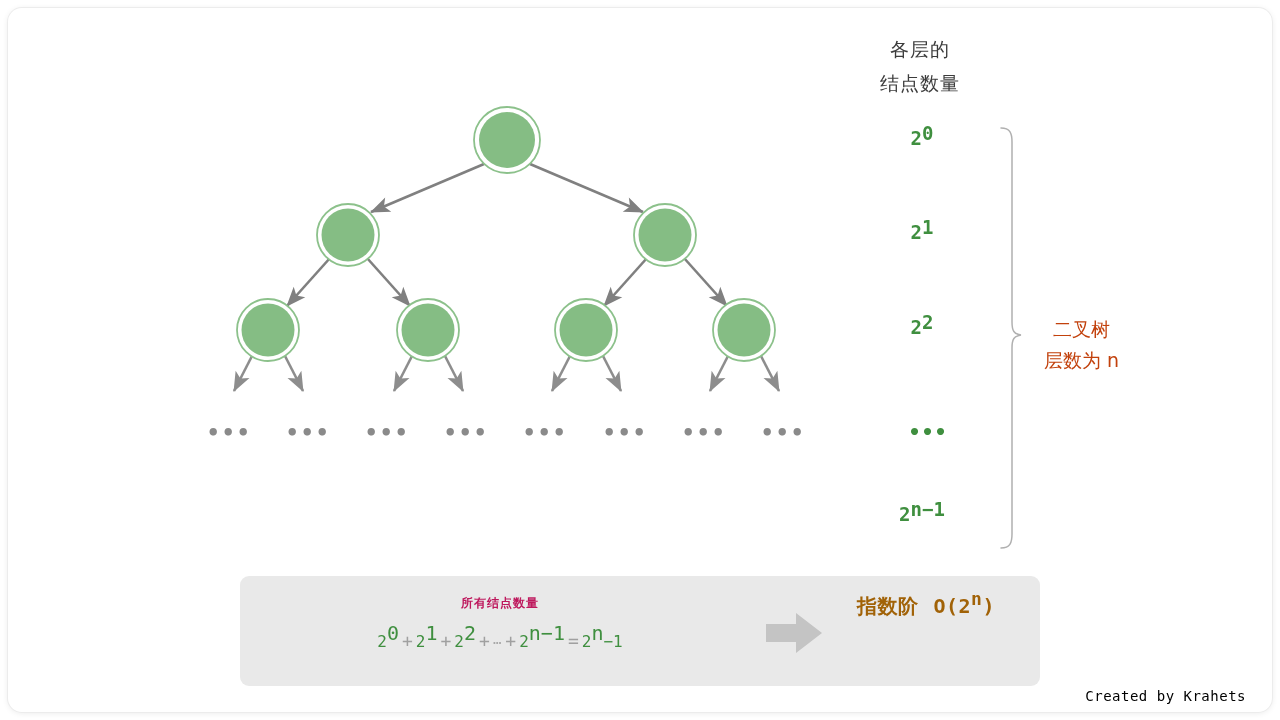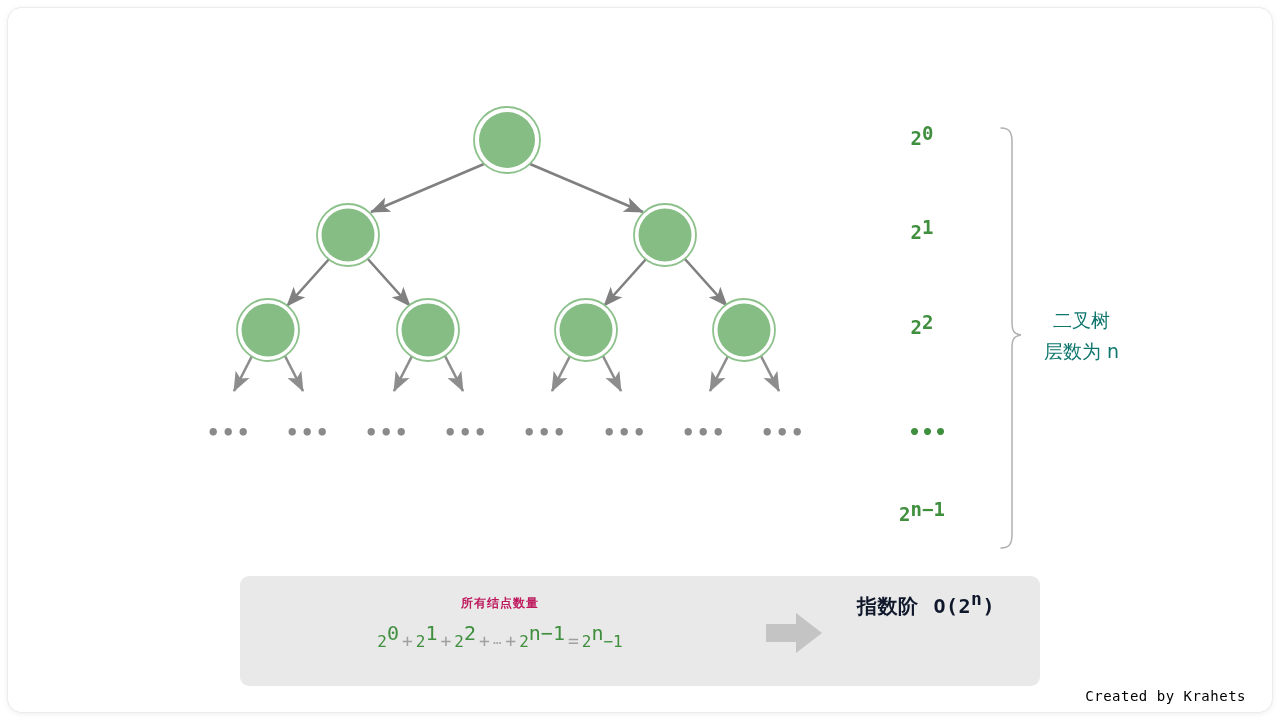--- a/index.html
+++ b/index.html
@@ -65,25 +65,26 @@
     top: 1px;
   }
   .pw.dots {
     font-size: 20px;
     letter-spacing: 1px;
   }
 
   
   .brace-label {
     position: absolute;
-    color: #0f766e;
+    color: #c2410c;
     font-size: 19px;
     line-height: 31px;
     text-align: left;
     white-space: nowrap;
+    margin-top: 9px;
   }
 
   
   .leaf-dots {
     position: absolute;
     color: #8a8a8a;
     font-size: 21px;
     font-weight: bold;
     letter-spacing: 1.5px;
     transform: translate(-50%, -50%);
@@ -137,21 +138,21 @@
   .formula .sup {
     font-size: 20px;
     vertical-align: super;
     line-height: 0;
     position: relative;
     top: 1px;
   }
   .formula .base { font-size: 16px; }
   .complexity {
     margin-top: 7px;
-    color: #0f172a;
+    color: #a16207;
     font-size: 20px;
     font-weight: bold;
     letter-spacing: 0.5px;
     white-space: nowrap;
     line-height: 26px;
   }
   .complexity .mono {
     font-family: "DejaVu Sans Mono", "Liberation Mono", monospace;
   }
   .complexity .sup {
@@ -242,20 +243,24 @@
       <path d="M1001,128
                C1010,128 1012,133 1012,142
                L1012,322
                C1012,331 1014,334 1021,335
                C1014,336 1012,339 1012,348
                L1012,534
                C1012,543 1010,548 1001,548" fill="none" stroke="#b0b0b0" stroke-width="1.5" stroke-linecap="round"></path>
     </g>
   </svg>
 
+  <div class="col-header" style="left:842px; top:32px; width:156px;">
+    <div>各层的</div>
+    <div>结点数量</div>
+  </div>
 
   <div class="pw" style="left:922px; top:138px;">
     <span class="base">2</span><span class="sup">0</span>
   </div>
   <div class="pw" style="left:922px; top:232px;">
     <span class="base">2</span><span class="sup">1</span>
   </div>
   <div class="pw" style="left:922px; top:327px;">
     <span class="base">2</span><span class="sup">2</span>
   </div>

